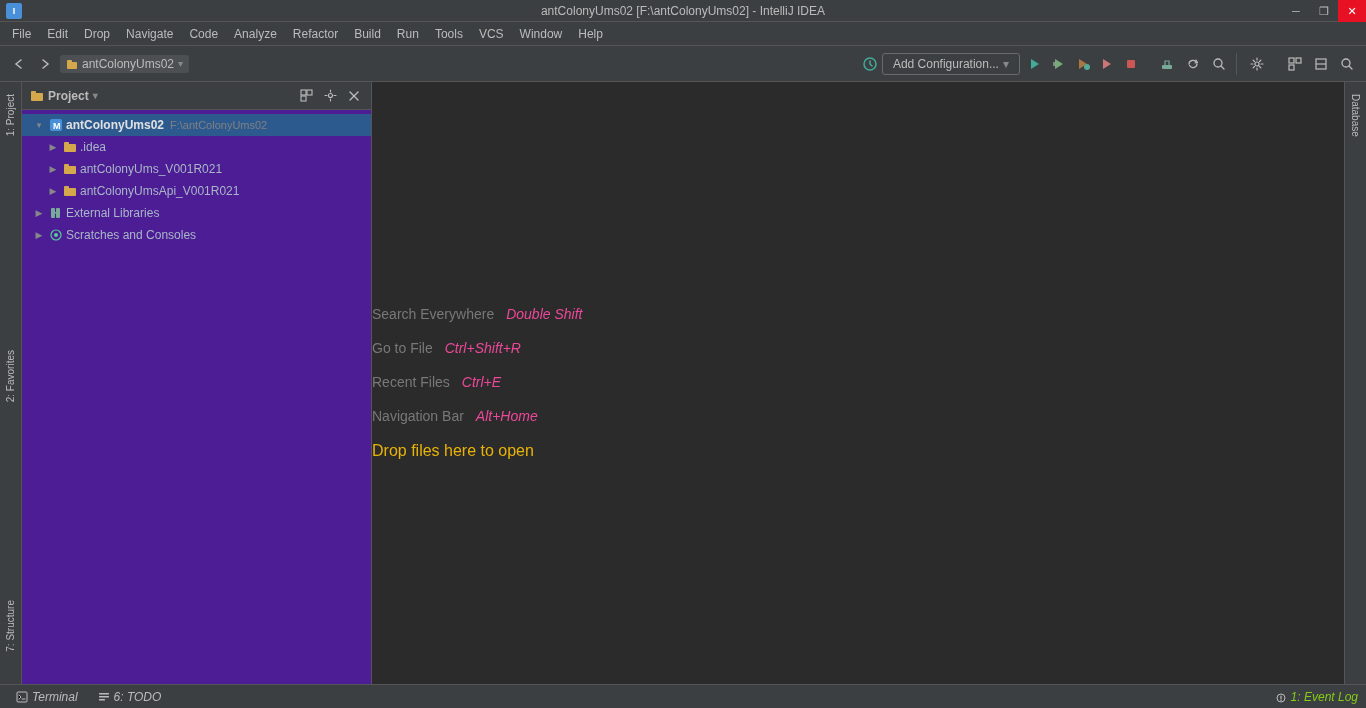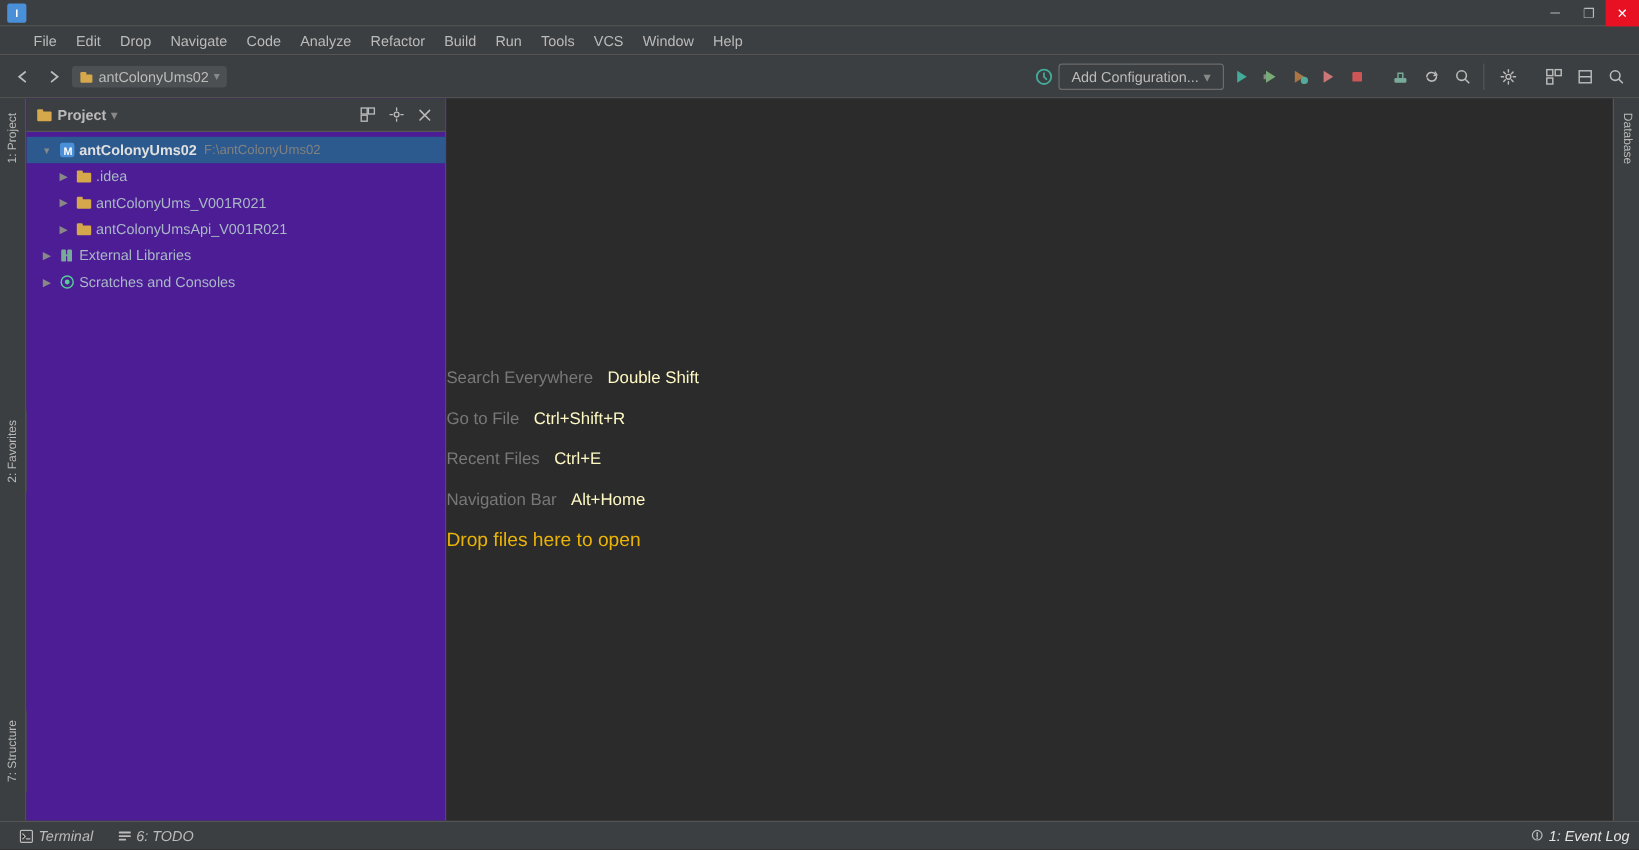--- a/index.html
+++ b/index.html
@@ -60,21 +60,21 @@
       color: #fff;
       font-weight: bold;
     }
 
     
     #menu-bar {
       height: 24px;
       background: #3c3f41;
       display: flex;
       align-items: center;
-      padding: 0 20px;
+      padding: 0 4px;
       border-bottom: 1px solid #555;
     }
     .menu-item {
       padding: 3px 8px;
       color: #bbb;
       cursor: pointer;
       font-size: 12px;
       border-radius: 2px;
     }
 
@@ -258,22 +258,23 @@
       gap: 18px;
     }
     .hint-row {
       display: flex;
       align-items: center;
       gap: 12px;
       font-size: 14px;
     }
     .hint-label { color: #787878; }
     .hint-shortcut {
-      color: #fef9c3;
+      color: #ec4899;
       font-size: 14px;
+      font-style: italic;
     }
     .drop-hint { color: #eab308; font-size: 16px; }
 
     
     #right-sidebar {
       width: 22px;
       background: #3c3f41;
       border-left: 1px solid #555;
       display: flex;
       flex-direction: column;
@@ -311,35 +312,36 @@
       gap: 4px;
       padding: 2px 8px;
       color: #bbb;
       cursor: pointer;
       font-size: 12px;
       border-radius: 2px;
     }
     .bottom-spacer { flex: 1; }
     .bottom-event-log {
       display: flex;
-      align-items: flex-start;
+      align-items: flex-end;
       gap: 4px;
-      color: #e5e5e5;
+      color: #84cc16;
       font-size: 12px;
       cursor: pointer;
     }
 
     
     svg { display: inline-block; }
   </style>
 </head>
 <body>
 
 <div id="title-bar">
   <div class="app-icon">I</div>
+  <span class="title-text">antColonyUms02 [F:\antColonyUms02] - IntelliJ IDEA</span>
   <div class="win-controls">
     <div class="win-btn">─</div>
     <div class="win-btn">❐</div>
     <div class="win-btn close">✕</div>
   </div>
 </div>
 
 <div id="menu-bar">
   <span class="menu-item">File</span>
   <span class="menu-item">Edit</span>

